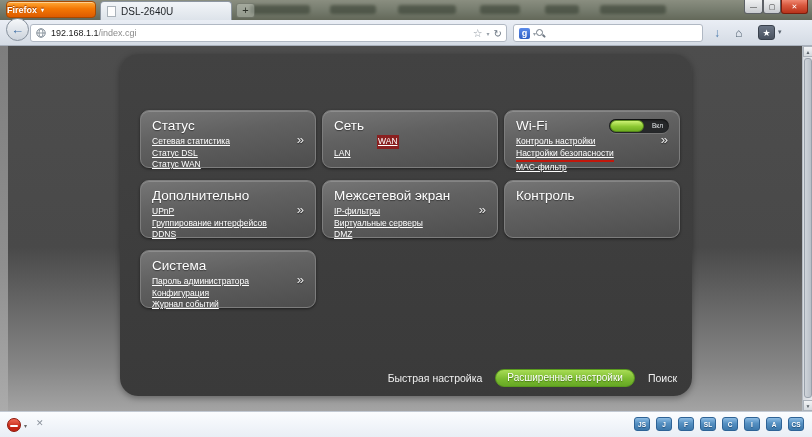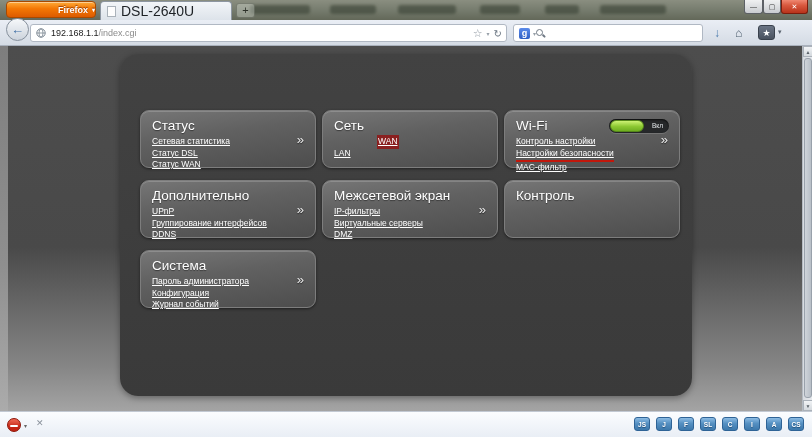--- a/index.html
+++ b/index.html
@@ -7,28 +7,28 @@
   #stage { position:relative; width:812px; height:437px; }
 
   
   #titlebar { position:absolute; left:0; top:0; width:812px; height:20px;
     background:linear-gradient(180deg,#8a8e80 0%,#747a6c 55%,#636859 100%); overflow:hidden; }
   .tb-blob { position:absolute; top:5px; height:9px; border-radius:3px;
     background:rgba(35,45,30,.45); filter:blur(1.5px); }
   #firefox-btn { position:absolute; left:6px; top:1px; width:90px; height:17px; border-radius:4px;
     background:linear-gradient(180deg,#ffab38 0%,#f37704 45%,#dd5b00 100%);
     border:1px solid #a84a00; color:#fff; font-size:9px; font-weight:bold;
-    display:flex; align-items:center; justify-content:flex-end; gap:4px;
+    display:flex; align-items:center; justify-content:flex-start; gap:4px;
     text-shadow:0 -1px 1px rgba(120,40,0,.8); box-shadow:inset 0 1px 0 rgba(255,255,255,.45); }
   #tab-active { position:absolute; left:100px; top:1px; width:132px; height:19px;
     border-radius:4px 4px 0 0; border:1px solid #8d96a1; border-bottom:none;
     background:linear-gradient(180deg,#f2f5f8 0%,#dde3ea 100%);
     display:flex; align-items:center; gap:5px; padding:0 6px; }
   #tab-favicon { width:9px; height:11px; background:#fdfdfd; border:1px solid #aab2ba; }
-  #tab-title { font-size:14px; color:#1d2125; white-space:nowrap; overflow:hidden; }
+  #tab-title { font-size:10px; color:#1d2125; white-space:nowrap; overflow:hidden; }
   #newtab-btn { position:absolute; left:236px; top:3px; width:19px; height:15px; border-radius:3px;
     background:rgba(230,235,225,.35); color:#2c3028; font-size:11px; line-height:13px;
     text-align:center; border:1px solid rgba(40,45,35,.35); }
   .winbtn { position:absolute; top:0; height:14px; border:1px solid #5d6166; border-top:none;
     border-radius:0 0 3px 3px; font-size:7px; line-height:13px; text-align:center; color:#333;
     background:linear-gradient(180deg,#f0f1f2 0%,#c9ccd0 100%); }
   #win-min { left:744px; width:19px; }
   #win-max { left:763px; width:18px; }
   #win-close { left:781px; width:27px; color:#fff;
     background:linear-gradient(180deg,#ef8871 0%,#d9593f 40%,#b8331b 100%); border-color:#7c1d0c; }
@@ -231,20 +231,25 @@
             <div class="card">
               <div class="card-title">Система</div>
               <div class="card-links">
                 <a class="card-link">Пароль администратора</a>
                 <a class="card-link">Конфигурация</a>
                 <a class="card-link">Журнал событий</a>
               </div>
               <div class="chev">»</div>
             </div>
           </div>
+        <div id="pfooter">
+          <span class="pf-link">Быстрая настройка</span>
+          <span id="pf-adv">Расширенные настройки</span>
+          <span class="pf-link">Поиск</span>
+        </div>
       </div>
     </div>
     <div id="scrollbar">
       <div class="sb-arrow" id="sb-up">▲</div>
       <div id="sb-thumb"></div>
       <div class="sb-arrow" id="sb-down">▼</div>
     </div>
   </div>
 
   <div id="addonbar">

